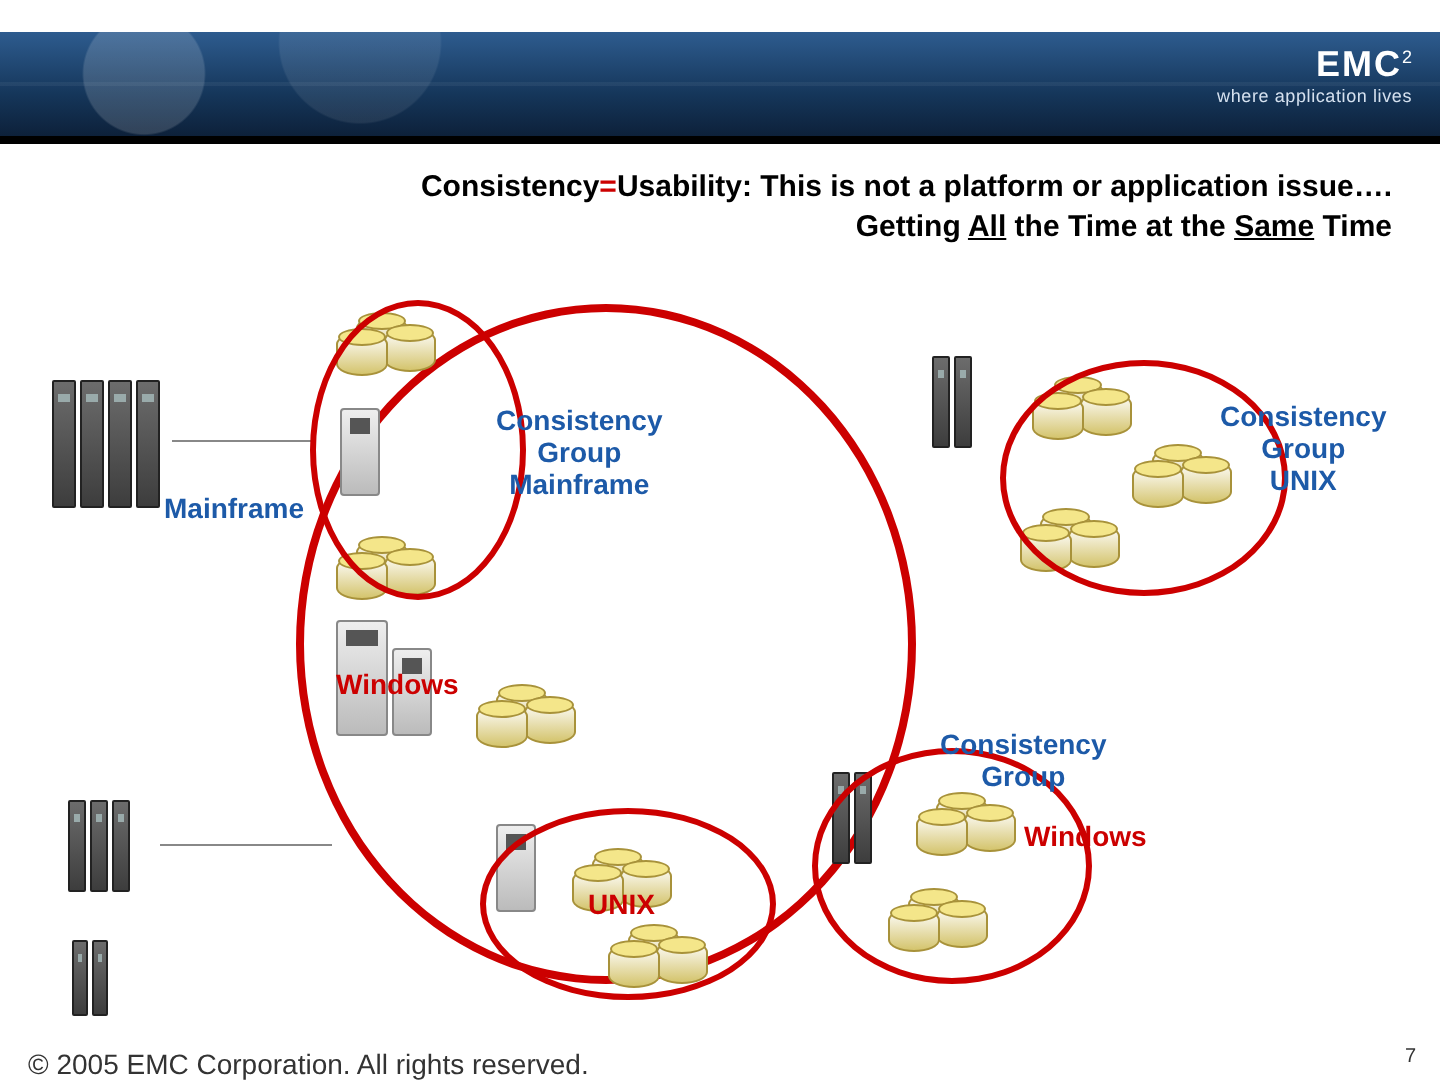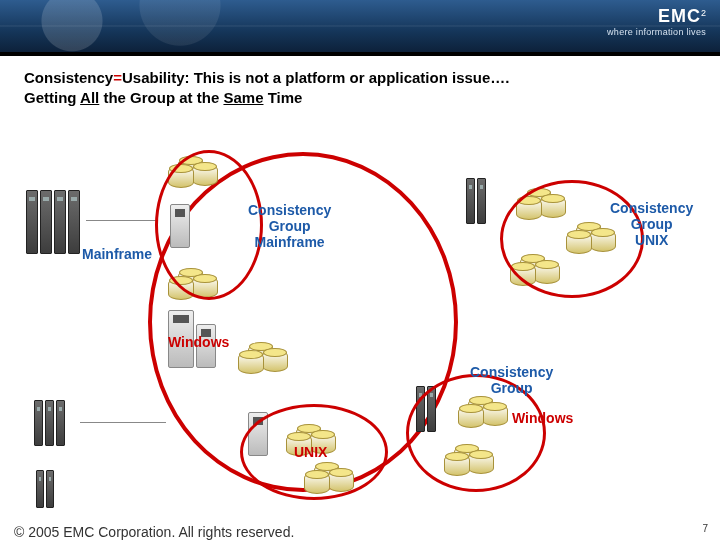--- a/index.html
+++ b/index.html
@@ -3,34 +3,35 @@
 <meta charset="utf-8">
 <style>
   * { box-sizing: border-box; margin: 0; padding: 0; }
   html, body { width: 720px; height: 540px; font-family: Arial, Helvetica, sans-serif; background: #fff; overflow: hidden; }
   .banner {
     width: 100%; height: 56px;
     background: linear-gradient(#2e5c8f, #15365a 60%, #0d213a);
     position: relative; color: #fff;
     border-bottom: 4px solid #000;
     overflow: hidden;
+    margin-top: 16px;
   }
   .banner::before {
     content: ""; position: absolute; inset: 0;
     background:
       radial-gradient(circle at 10% 40%, rgba(255,255,255,0.15) 0 30px, transparent 31px),
       radial-gradient(circle at 25% 10%, rgba(255,255,255,0.08) 0 40px, transparent 41px),
       linear-gradient(transparent 48%, rgba(255,255,255,0.05) 48% 52%, transparent 52%);
   }
   .logo { position: absolute; right: 14px; top: 6px; text-align: right; }
   .logo .brand { font-size: 18px; font-weight: bold; letter-spacing: 1px; }
   .logo .sup { font-size: 9px; vertical-align: super; }
   .logo .tag { font-size: 9px; color: #d5e1ef; letter-spacing: .3px; }
 
-  .title-block { padding: 12px 24px 0 24px; font-size: 15px; font-weight: bold; color: #000; line-height: 1.35; }
+  .title-block { padding: 12px 24px 0 36px; font-size: 15px; font-weight: bold; color: #000; line-height: 1.35; text-align: right; }
   .eq { color: #c00; }
   .ul { text-decoration: underline; margin-top: 16px; }
 
   .stage { position: absolute; top: 160px; left: 0; right: 0; bottom: 24px; }
 
   
   .rack { position: absolute; display: flex; gap: 2px; }
   .rack .unit { width: 12px; height: 64px; background: linear-gradient(#6c6c6c, #3d3d3d); border: 1px solid #222; border-radius: 1px; position: relative; }
   .rack .unit::after { content:""; position:absolute; top:6px; left:2px; right:2px; height:4px; background:#9aa; }
   .rack.small .unit { width: 9px; height: 46px; }
@@ -60,30 +61,30 @@
   .line { position:absolute; background:#888; height:1px; }
 </style>
 </head>
 <body>
 
 <div class="banner">
   <div class="logo">
     <div>
       <span class="brand">EMC</span><span class="sup">2</span>
     </div>
-    <div class="tag">where information lives</div>
+    <div class="tag">where application lives</div>
   </div>
 </div>
 
 <div class="title-block">
   <div>
     <span>Consistency</span><span class="eq">=</span><span>Usability: This is not a platform or application issue….</span>
   </div>
   <div>
-    <span>Getting </span><span class="ul">All</span><span> the Group at the </span><span class="ul">Same</span><span> Time</span>
+    <span>Getting </span><span class="ul">All</span><span> the Time at the </span><span class="ul">Same</span><span> Time</span>
   </div>
 </div>
 
 <div class="stage">
 
   <div class="ring" style="left:148px; top:-8px; width:310px; height:340px; border-width:4px;"></div>
 
   <div class="rack" style="left:26px; top:30px;">
     <div class="unit"></div>
       <div class="unit"></div>

